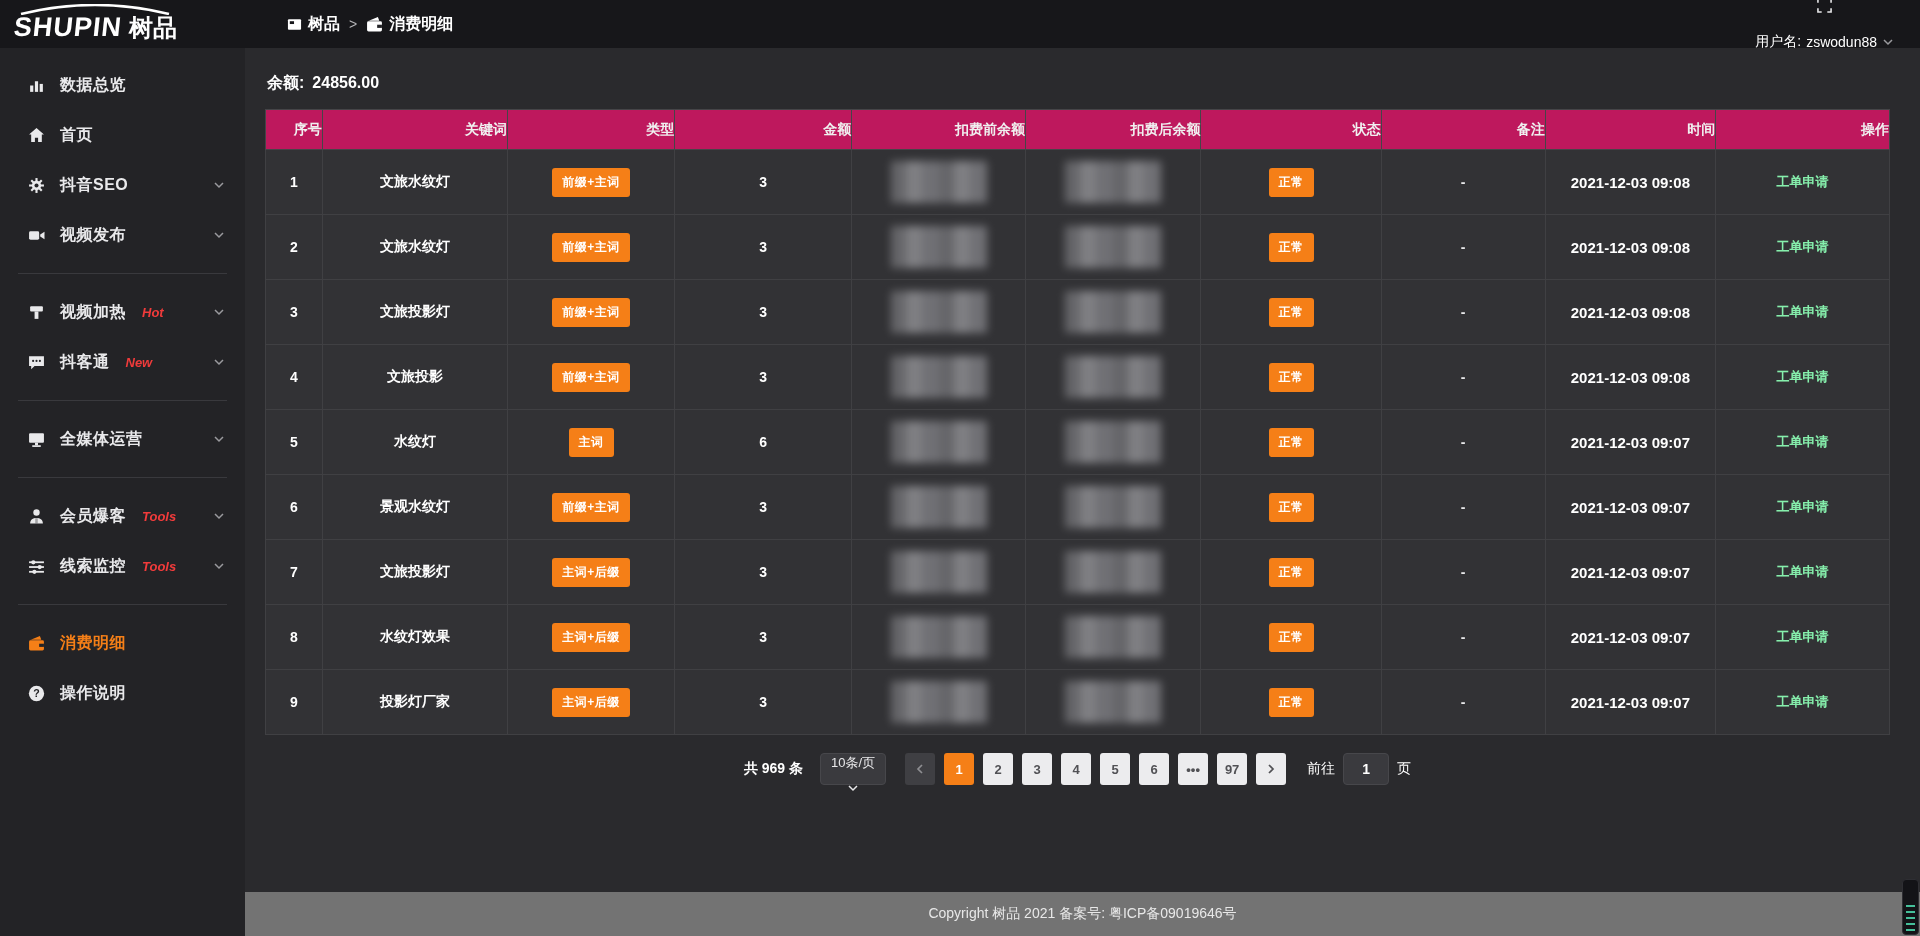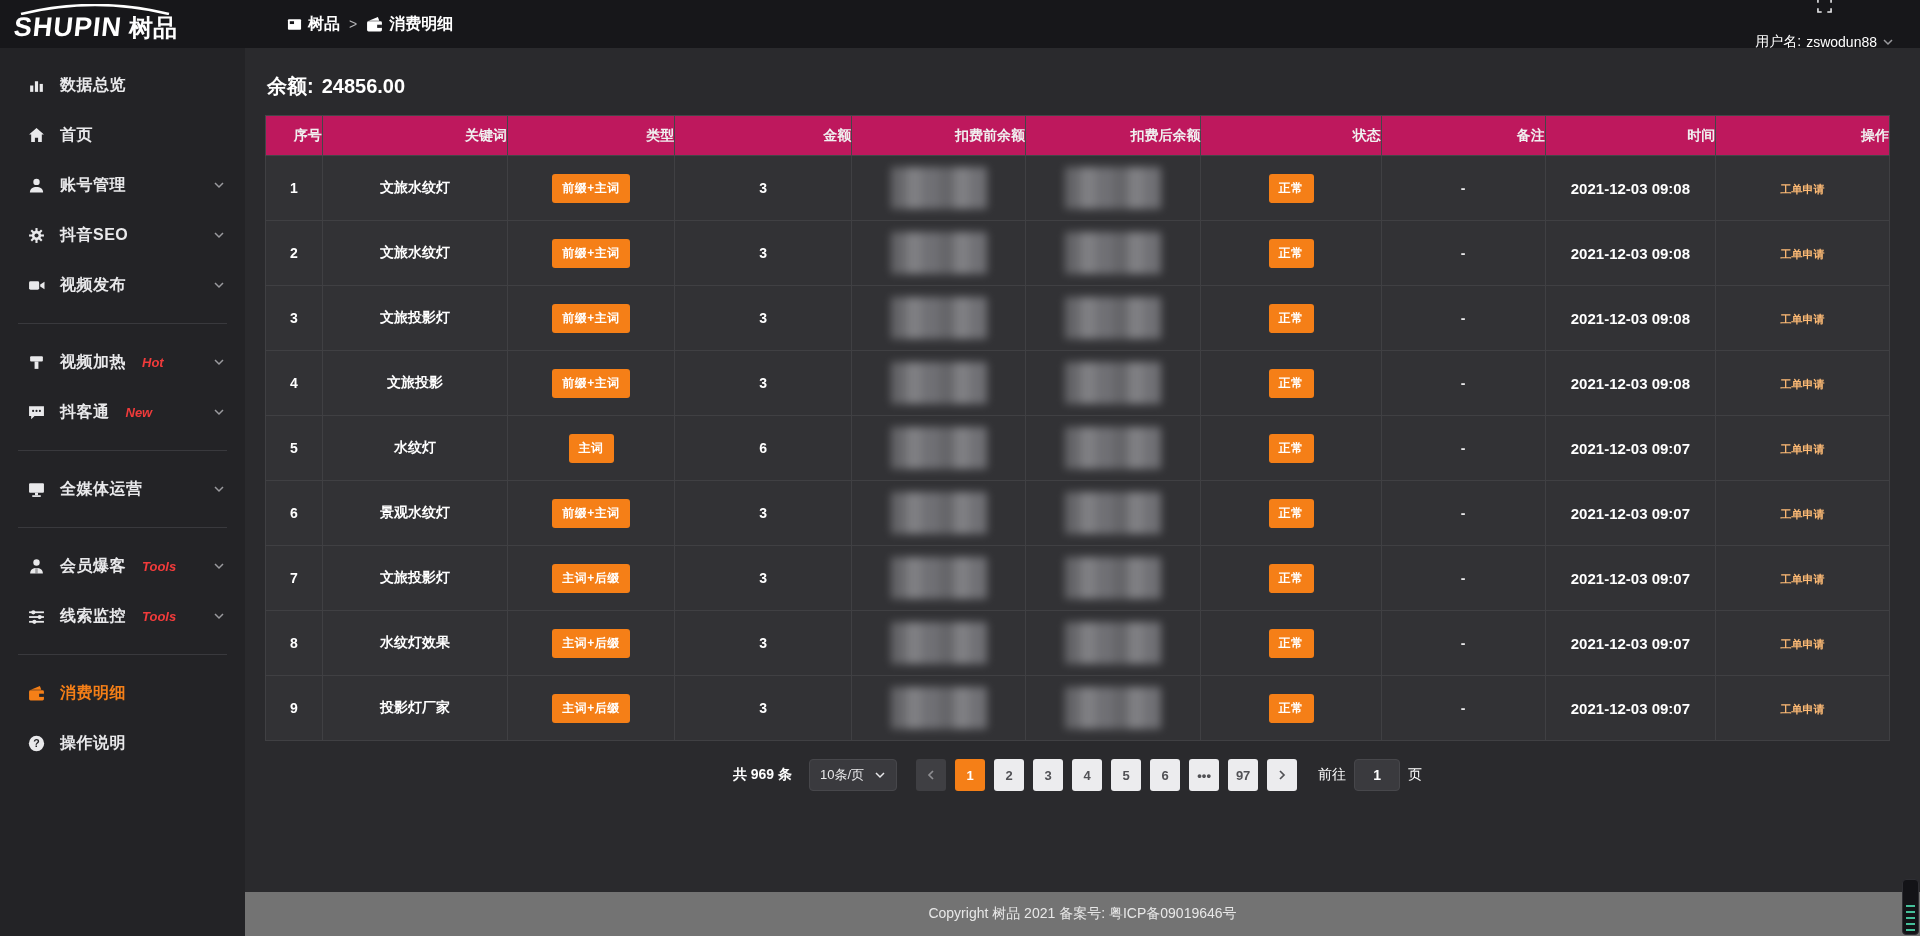--- a/index.html
+++ b/index.html
@@ -28,39 +28,39 @@
   .right { flex:1; display:flex; flex-direction:column; }
   .topbar { height:48px; min-height:48px; background:#17171a; display:flex; align-items:center; padding:0 26px 0 42px; }
   .crumb { display:flex; align-items:center; gap:9px; font-size:16px; font-weight:700; color:#fff; }
   .crumb-item { display:flex; align-items:center; gap:6px; cursor:pointer; }
   .crumb-sep { color:#b5b5b8; font-size:14px; font-weight:400; }
   .topbar-right { margin-left:auto; display:flex; align-items:center; gap:20px;flex-direction:column; }
   .fs-btn { display:flex; color:#e6e6e8; cursor:pointer; }
   .user-box { display:flex; align-items:center; gap:5px; font-size:14px; color:#fff; cursor:pointer; }
   
   .main { flex:1; background:#2a2a2d; padding:0 30px 0 20px; }
-  .balance-row { padding:25px 0 15px 2px; font-size:20px; font-weight:700; color:#fff; }
+  .balance-row { padding:25px 0 15px 2px; font-size:16px; font-weight:700; color:#fff; }
   .balance-row .lbl { margin-right:8px; }
   table { width:100%; border-collapse:collapse; table-layout:fixed; background:#323235; }
   thead th { background:#be185d; height:40px; font-size:14px; font-weight:700; color:#f0f0f0; border:1px solid #454548; text-align:right; }
   tbody td { height:65px; border:1px solid #404043; text-align:center; vertical-align:middle; font-size:14px; font-weight:700; color:#fff; }
   .c-time { font-size:15px; }
   .c-remark { color:#e9e9eb; }
   .type-badge,.status-badge { display:inline-block; background:#f57f17; color:#fff; font-size:12px; font-weight:700; padding:6px 10px; border-radius:3px; letter-spacing:.5px; }
-  .action-link { color:#fdba74; font-size:11px; font-weight:700; cursor:pointer;margin-top:43px; }
+  .action-link { color:#86efac; font-size:13px; font-weight:700; cursor:pointer;margin-top:43px; }
   .blur-block {
     width:96px; height:42px; margin:0 auto; border-radius:2px; filter:blur(4px); opacity:.75;
     background:
       repeating-linear-gradient(90deg,#77777b 0 15px,#99999d 15px 31px,#85858a 31px 48px),
       repeating-linear-gradient(0deg,rgba(0,0,0,.35) 0 13px,rgba(255,255,255,.18) 13px 27px);
   }
   
   .pager { display:flex; align-items:center; justify-content:center; gap:9px; margin-top:18px; font-size:14px; color:#fff; }
   .pager .total { margin-right:8px; font-weight:700; }
-  .size-select { background:#3a3a3e; border:1px solid #47474b; border-radius:4px; height:32px; padding:0 10px; display:flex; align-items:center; gap:10px; font-size:13px; color:#e8e8ea; cursor:pointer; margin-right:10px; }
+  .size-select { background:#3a3a3e; border:1px solid #47474b; border-radius:4px; height:32px; padding:0 10px; display:flex; align-items:center; gap:10px; font-size:13px; color:#e8e8ea; cursor:pointer; margin-right:10px;flex-direction:column; }
   .page-btn { min-width:30px; height:32px; padding:0 5px; background:#ececee; color:#515155; font-weight:700; font-size:13px; display:flex; align-items:center; justify-content:center; border-radius:3px; cursor:pointer; }
   .page-btn.active { background:#f57f17; color:#fff; }
   .page-btn.nav-prev { background:#3f3f43; color:#8e8e92; }
   .goto-group { display:flex; align-items:center; gap:8px; margin-left:12px; }
   .goto-box { width:46px; height:32px; background:#3a3a3e; border:1px solid #47474b; border-radius:4px; color:#fff; text-align:center; font-size:14px; font-weight:700; font-family:inherit; }
   
   .footer { height:44px; min-height:44px; background:#737373; display:flex; align-items:center; justify-content:center; font-size:14px; color:#e8e8e8; }
   
   .corner-widget { position:fixed; right:1px; bottom:1px; width:17px; height:56px; border-radius:4px; background:#131317; border:1px solid #2e2e33; overflow:hidden; }
   .corner-widget::after { content:""; position:absolute; left:3px; right:3px; bottom:3px; height:26px;
@@ -100,37 +100,20 @@
   <div class="side-item">
     <span class="side-icon">
           <svg width="17" height="17" viewBox="0 0 16 16">
             <path fill="currentColor" d="M8 1l7 6h-2v7H9.5v-4h-3v4H3V7H1z"></path>
           </svg>
         </span>
     <span class="side-label">首页</span>
 
   </div>
 
-  <div class="side-item">
-    <span class="side-icon">
-          <svg width="17" height="17" viewBox="0 0 16 16">
-            <g fill="currentColor">
-              <circle cx="8" cy="4.6" r="3"></circle>
-              <path d="M1.8 14.5c0-3.4 2.8-5 6.2-5s6.2 1.6 6.2 5z"></path>
-            </g>
-          </svg>
-        </span>
-    <span class="side-label">账号管理</span>
-
-    <span class="side-chevron">
-          <svg width="12" height="12" viewBox="0 0 12 12">
-            <path d="M2 4l4 4 4-4" stroke="currentColor" stroke-width="1.5" fill="none"></path>
-          </svg>
-        </span>
-  </div>
 
   <div class="side-item">
     <span class="side-icon">
           <svg width="17" height="17" viewBox="0 0 16 16">
             <g fill="currentColor">
               <rect x="7" y="1" width="2" height="14"></rect>
               <rect x="7" y="1" width="2" height="14" transform="rotate(90 8 8)"></rect>
               <rect x="7" y="1" width="2" height="14" transform="rotate(45 8 8)"></rect>
               <rect x="7" y="1" width="2" height="14" transform="rotate(-45 8 8)"></rect>
               <circle cx="8" cy="8" r="4.4"></circle>

